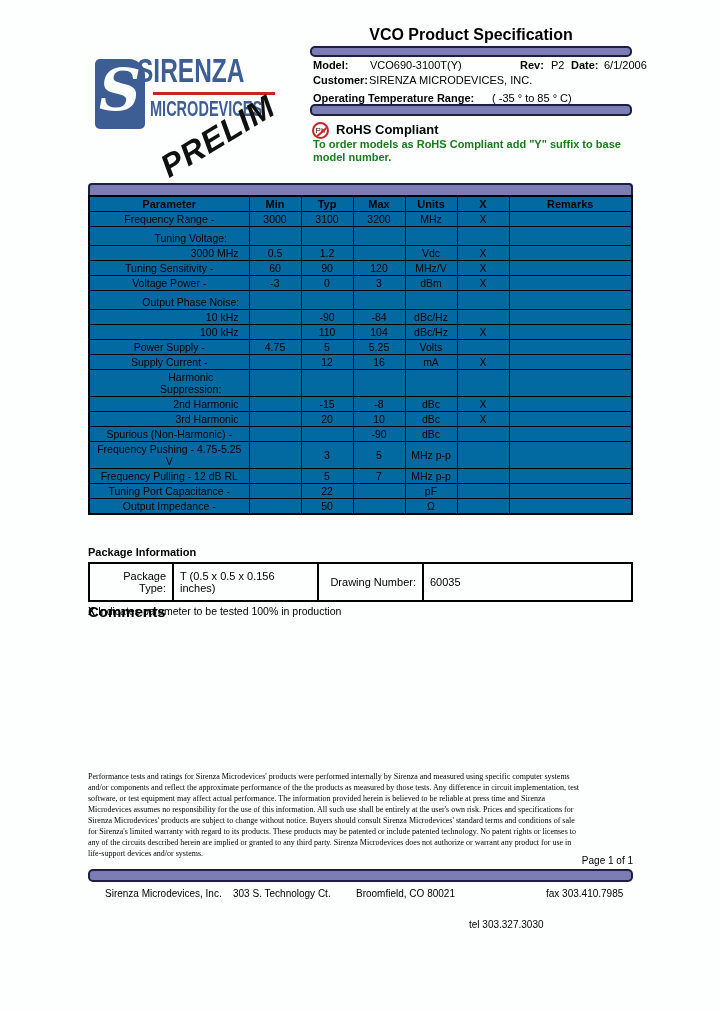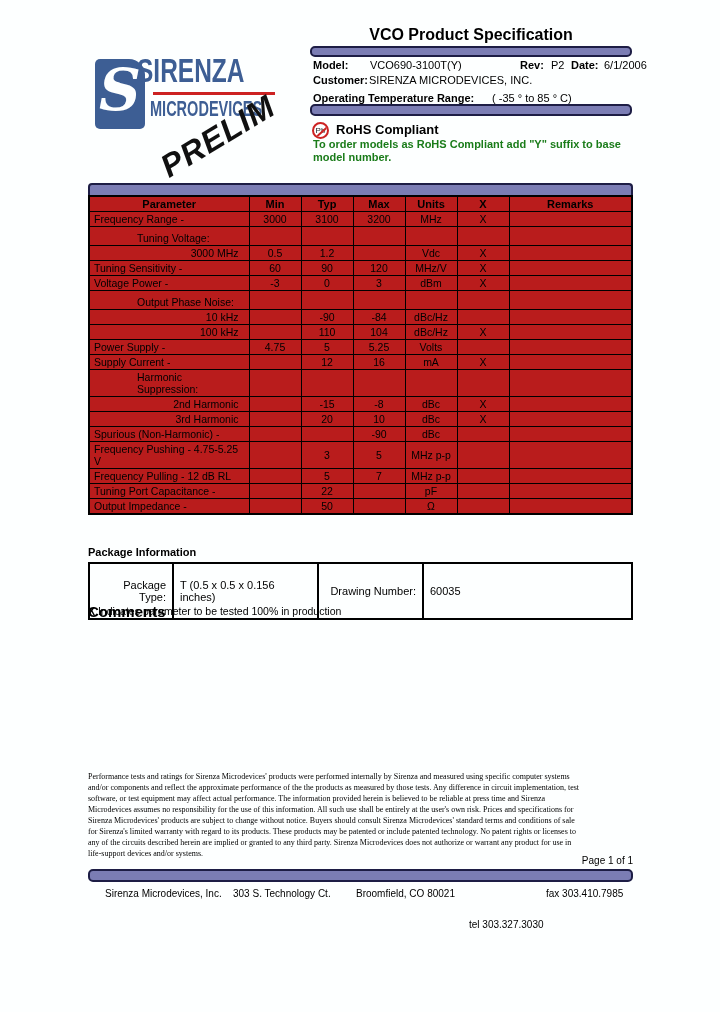--- a/index.html
+++ b/index.html
@@ -42,33 +42,33 @@
   .pb-icon::after { content:""; position:absolute; left:-2px; top:6px; width:22px; height:2px;
              background:#cc2222; transform:rotate(-42deg); }
   .rohs-label { position:absolute; left:336px; top:122px; font-size:13px; font-weight:bold; }
   .rohs-note { position:absolute; left:313px; top:138px; width:314px; font-size:11px; font-weight:bold;
              color:#1a7c1a; line-height:13px; }
 
   
   .spec { position:absolute; left:88px; top:183px; width:545px; }
   .spec-cap { height:12px; background:#7b7db4; border:2px solid #1d1d45; border-bottom:none;
               border-radius:4px 4px 0 0; }
-  table.spec-tbl { width:100%; border-collapse:collapse; border:2px solid #000; background:#b91c1c; }
+  table.spec-tbl { width:100%; border-collapse:collapse; border:2px solid #000; background:#0369a1; }
   .spec-tbl th, .spec-tbl td { border:1px solid #000; font-size:10.5px; padding:1px 4px; height:13px; }
   .spec-tbl th { font-size:11px; font-weight:bold; text-align:center; height:15px; }
   .spec-tbl td { text-align:center; }
-  .spec-tbl td.param { text-align:left; }
+  .spec-tbl td.param { text-align:center; }
   .spec-tbl td.param.right { text-align:right; padding-right:10px; }
   .spec-tbl tr.group td { height:19px; vertical-align:bottom;padding-left:47px; }
 
   
   .pkg-title { position:absolute; left:88px; top:546px; font-size:11px; font-weight:bold; }
   .pkg { position:absolute; left:88px; top:562px; width:545px; border-collapse:collapse;
          border:2px solid #000; background:#fdffff; }
-  .pkg td { border:2px solid #000; font-size:11px; height:19px; padding:15px 6px; }
+  .pkg td { border:2px solid #000; font-size:11px; height:19px; padding:6px 6px; }
   .pkg td.lbl { text-align:right; }
 
   
   .cmt-title { position:absolute; left:88px; top:603px; font-size:15px; font-weight:bold; }
   .cmt-note { position:absolute; left:88px; top:596px; font-size:10.5px;margin-top:9px; }
 
   
   .disclaimer { position:absolute; left:88px; top:771px; width:548px;
                 font-family:"Liberation Serif", serif; font-size:8px; line-height:11px; color:#000; }
   .disclaimer div { white-space:nowrap; }

